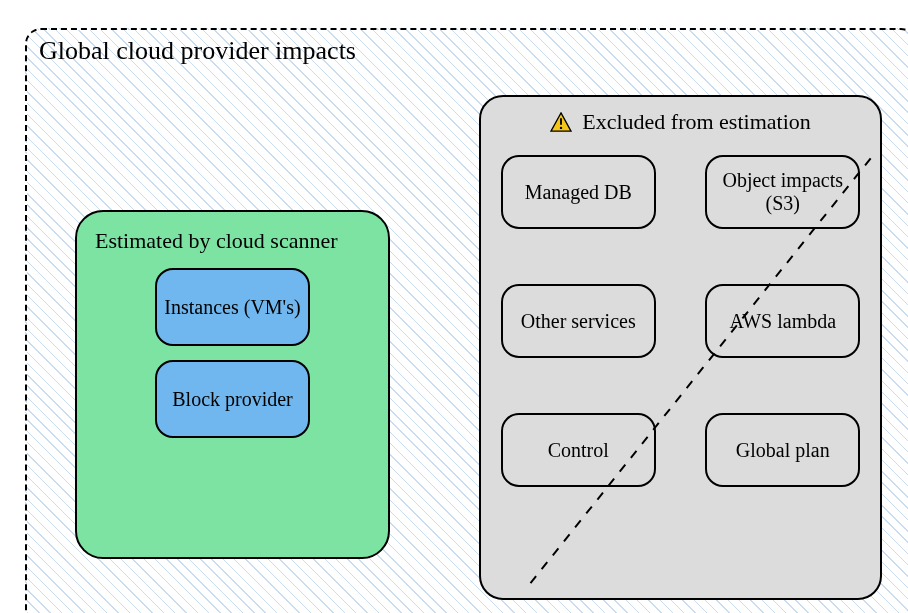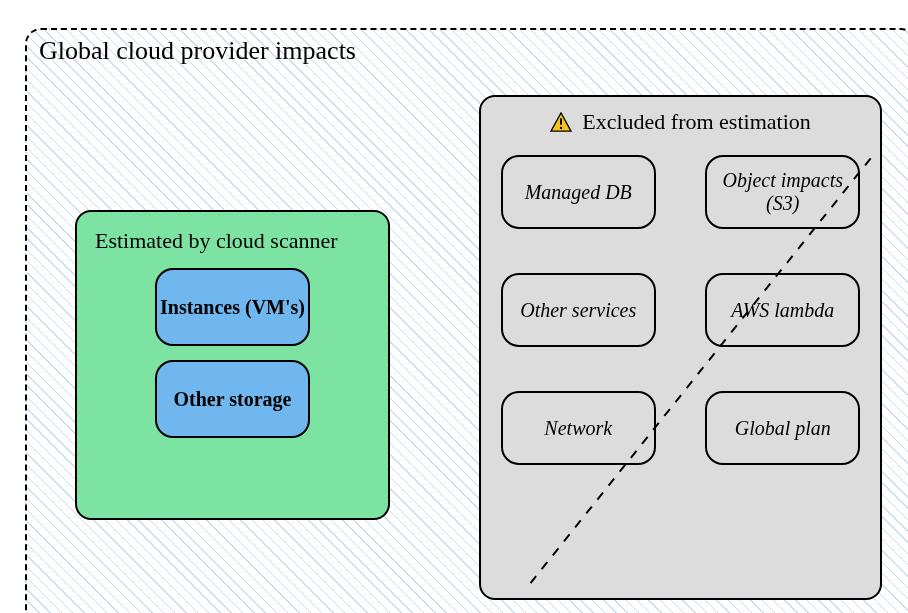--- a/index.html
+++ b/index.html
@@ -34,76 +34,74 @@
     top: 6px;
     font-size: 26px;
     color: #000;
     font-weight: normal;
   }
   .green-panel {
     position: absolute;
     left: 48px;
     top: 180px;
     width: 315px;
-    height: 310px;
+    height: 349px;
     background: #7ce3a3;
     border: 2px solid #000;
-    border-radius: 16px;
+    border-radius: 28px;
     padding: 10px 12px;
   }
   .green-title {
     font-size: 22px;
     margin: 6px 0 12px 6px;
   }
   .blue-box {
     background: #6fb7ee;
     border: 2px solid #000;
     border-radius: 18px;
     width: 155px;
     height: 78px;
     margin: 14px auto;
     display: flex;
     align-items: center;
     justify-content: center;
     text-align: center;
     font-size: 20px;
     line-height: 1.2;
-    font-weight: bold;
   }
   .gray-panel {
     position: absolute;
     left: 452px;
     top: 65px;
     width: 403px;
     height: 505px;
     background: #dcdcdc;
     border: 2px solid #000;
-    border-radius: 16px;
+    border-radius: 24px;
     padding: 12px 0;
     overflow: hidden;
   }
   .gray-title {
     display: flex;
     align-items: center;
     gap: 10px;
     font-size: 22px;
     justify-content: center;
     margin-bottom: 12px;
   }
   .warn-icon {
     width: 22px;
     height: 20px;
     display: inline-block;
   }
   .gray-grid {
     display: grid;
     grid-template-columns: 1fr 1fr;
-    gap: 44px 30px;
+    gap: 55px 30px;
     padding: 8px 10px;
-    font-style: italic;
   }
   .gray-box {
     background: #dcdcdc;
     border: 2px solid #000;
     border-radius: 18px;
     width: 155px;
     height: 74px;
     display: flex;
     align-items: center;
     justify-content: center;
@@ -126,39 +124,39 @@
 </style>
 </head>
 <body>
 
 <div class="outer">
   <div class="outer-title">Global cloud provider impacts</div>
 
   <div class="green-panel">
     <div class="green-title">Estimated by cloud scanner</div>
     <div class="blue-box">Instances (VM's)</div>
-    <div class="blue-box">Other storage</div>
+    <div class="blue-box">Block provider</div>
   </div>
 
   <div class="gray-panel">
     <div class="gray-title">
       <span class="warn-icon">
         <svg viewBox="0 0 24 22" width="22" height="20">
           <polygon points="12,1 23,21 1,21" fill="#f5c518" stroke="#000" stroke-width="1.4"></polygon>
           <line x1="12" y1="7" x2="12" y2="14" stroke="#000" stroke-width="2"></line>
           <circle cx="12" cy="17.5" r="1.3" fill="#000"></circle>
         </svg>
       </span>
       <span>Excluded from estimation</span>
     </div>
     <div class="gray-grid">
       <div class="gray-box">Managed DB</div>
       <div class="gray-box">Object impacts (S3)</div>
       <div class="gray-box">Other services</div>
       <div class="gray-box">AWS lambda</div>
-      <div class="gray-box">Network</div>
+      <div class="gray-box">Control</div>
       <div class="gray-box">Global plan</div>
     </div>
     <svg class="diag-line" viewBox="0 0 403 505" preserveAspectRatio="none">
       <line x1="50" y1="490" x2="395" y2="60" stroke="#000" stroke-width="2" stroke-dasharray="9,9"></line>
     </svg>
   </div>
 </div>
 
 </body></html>

